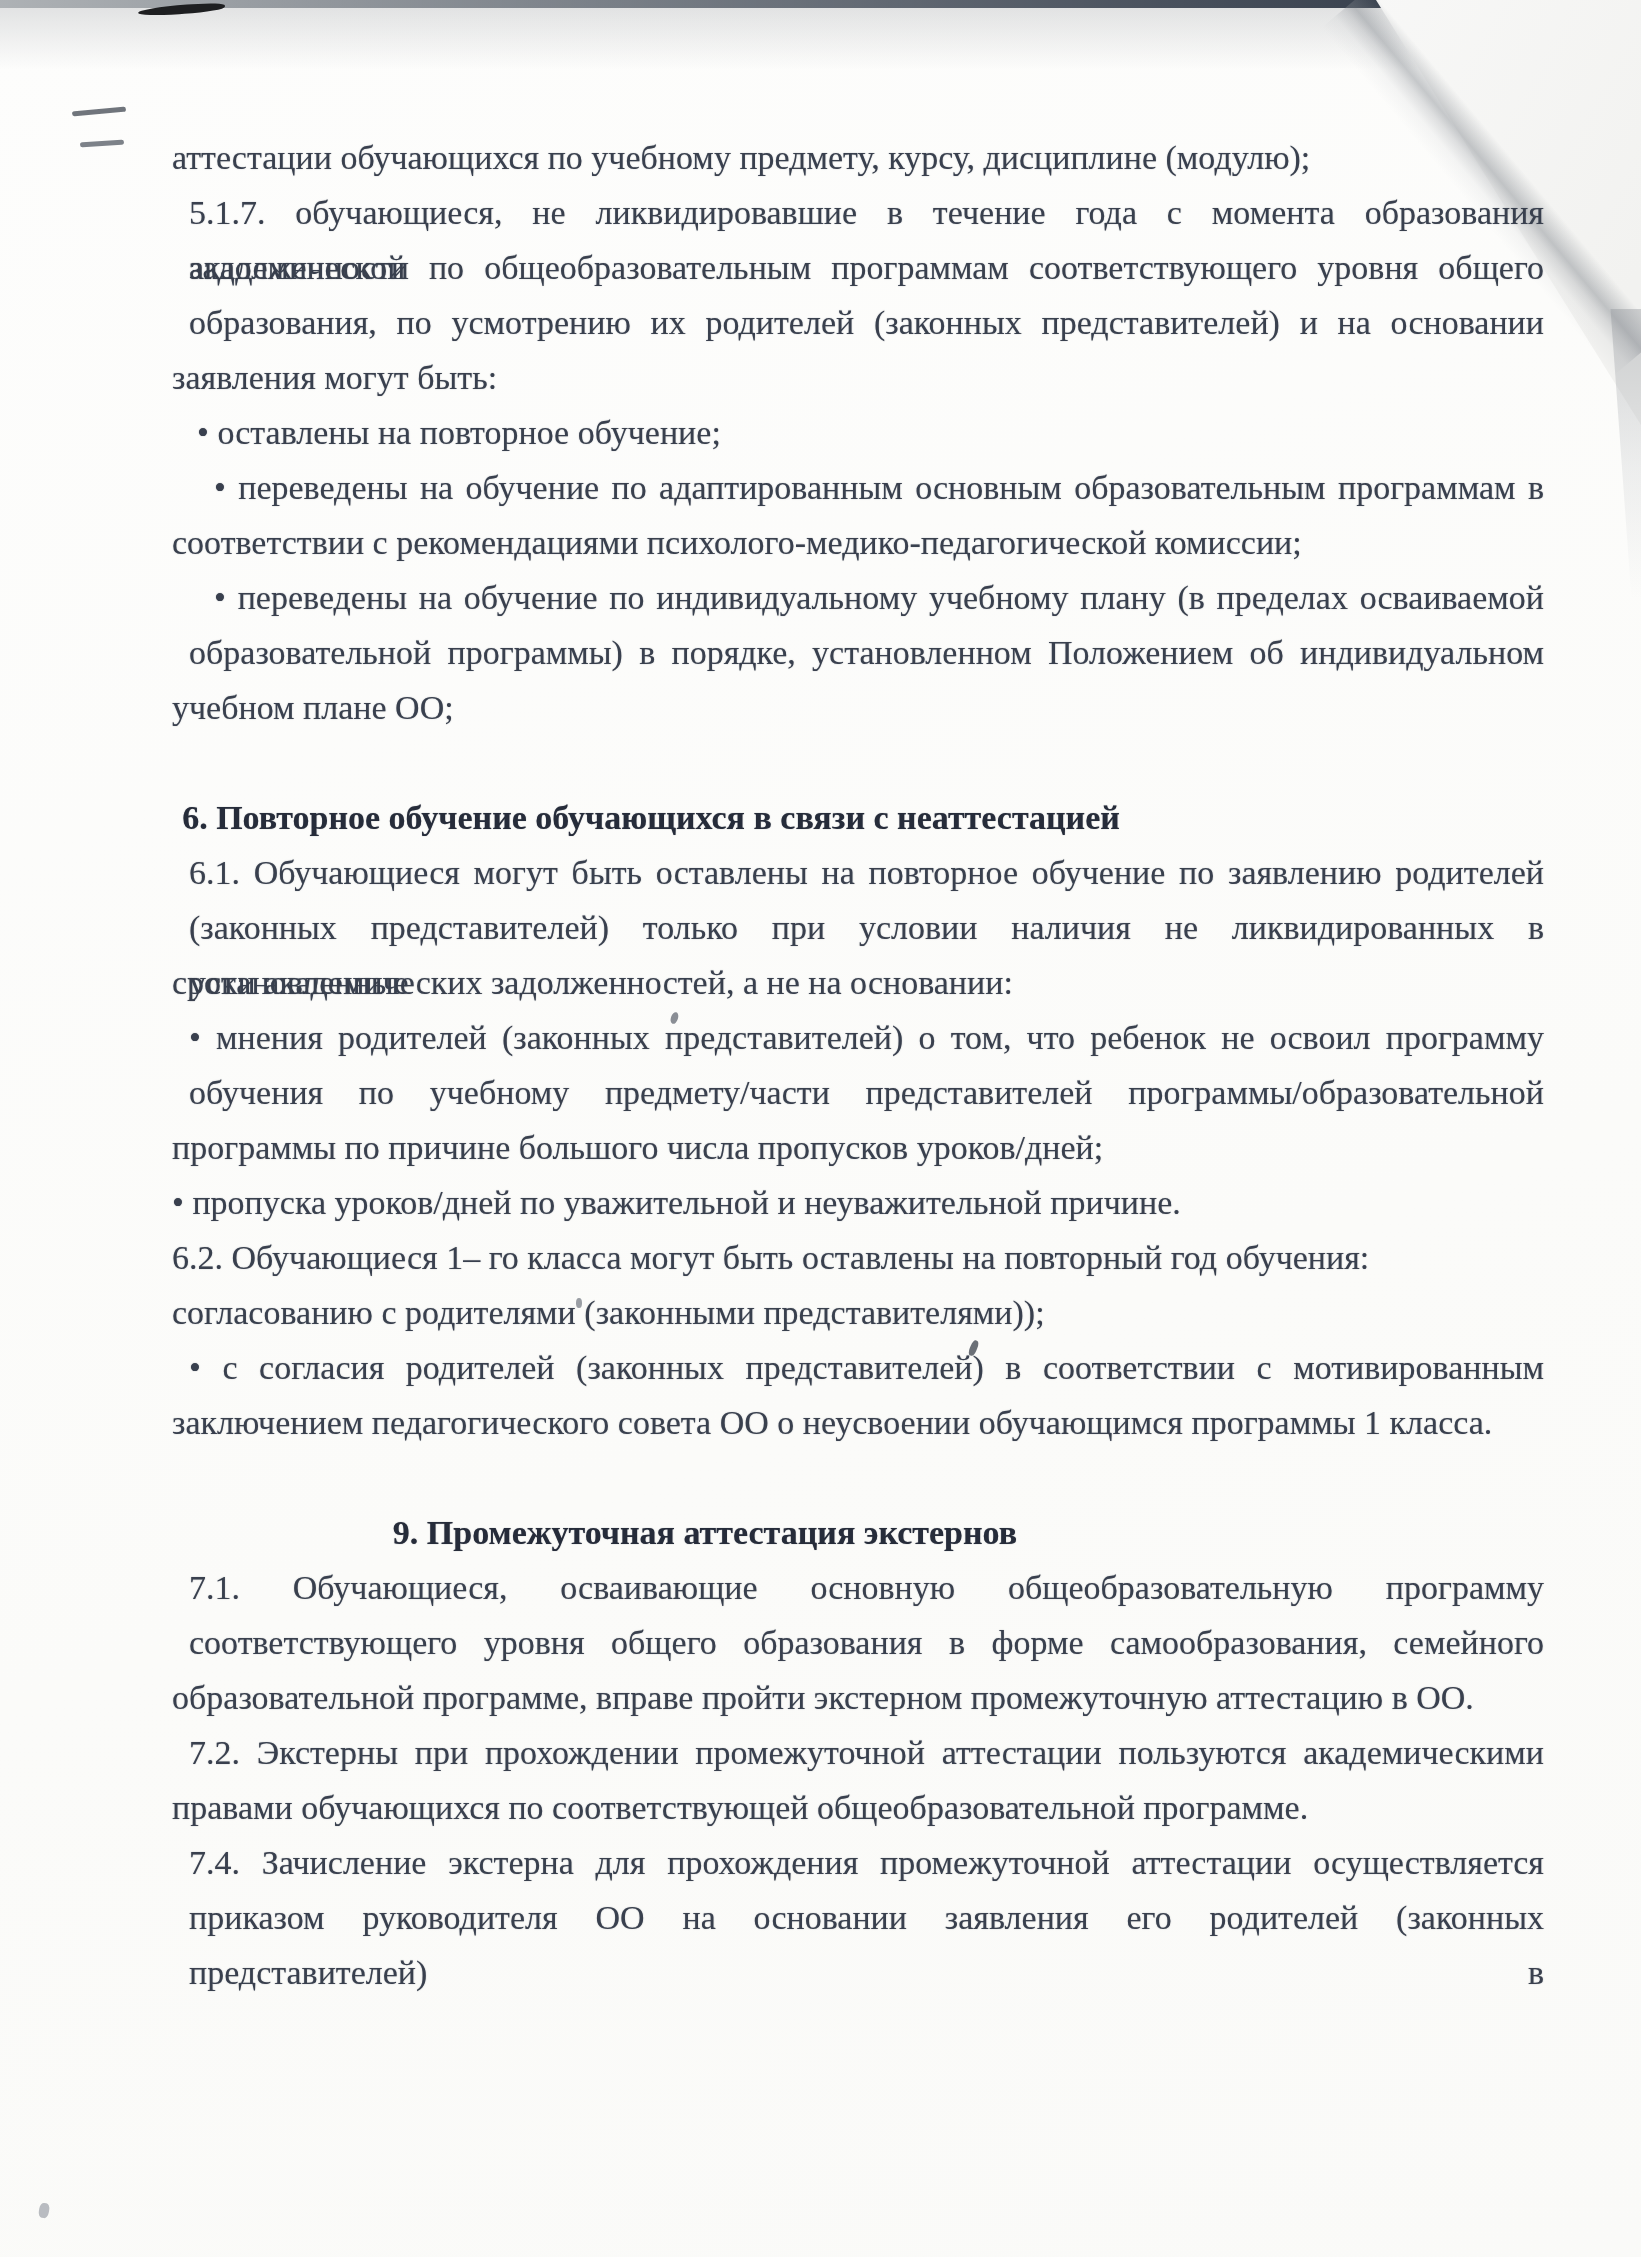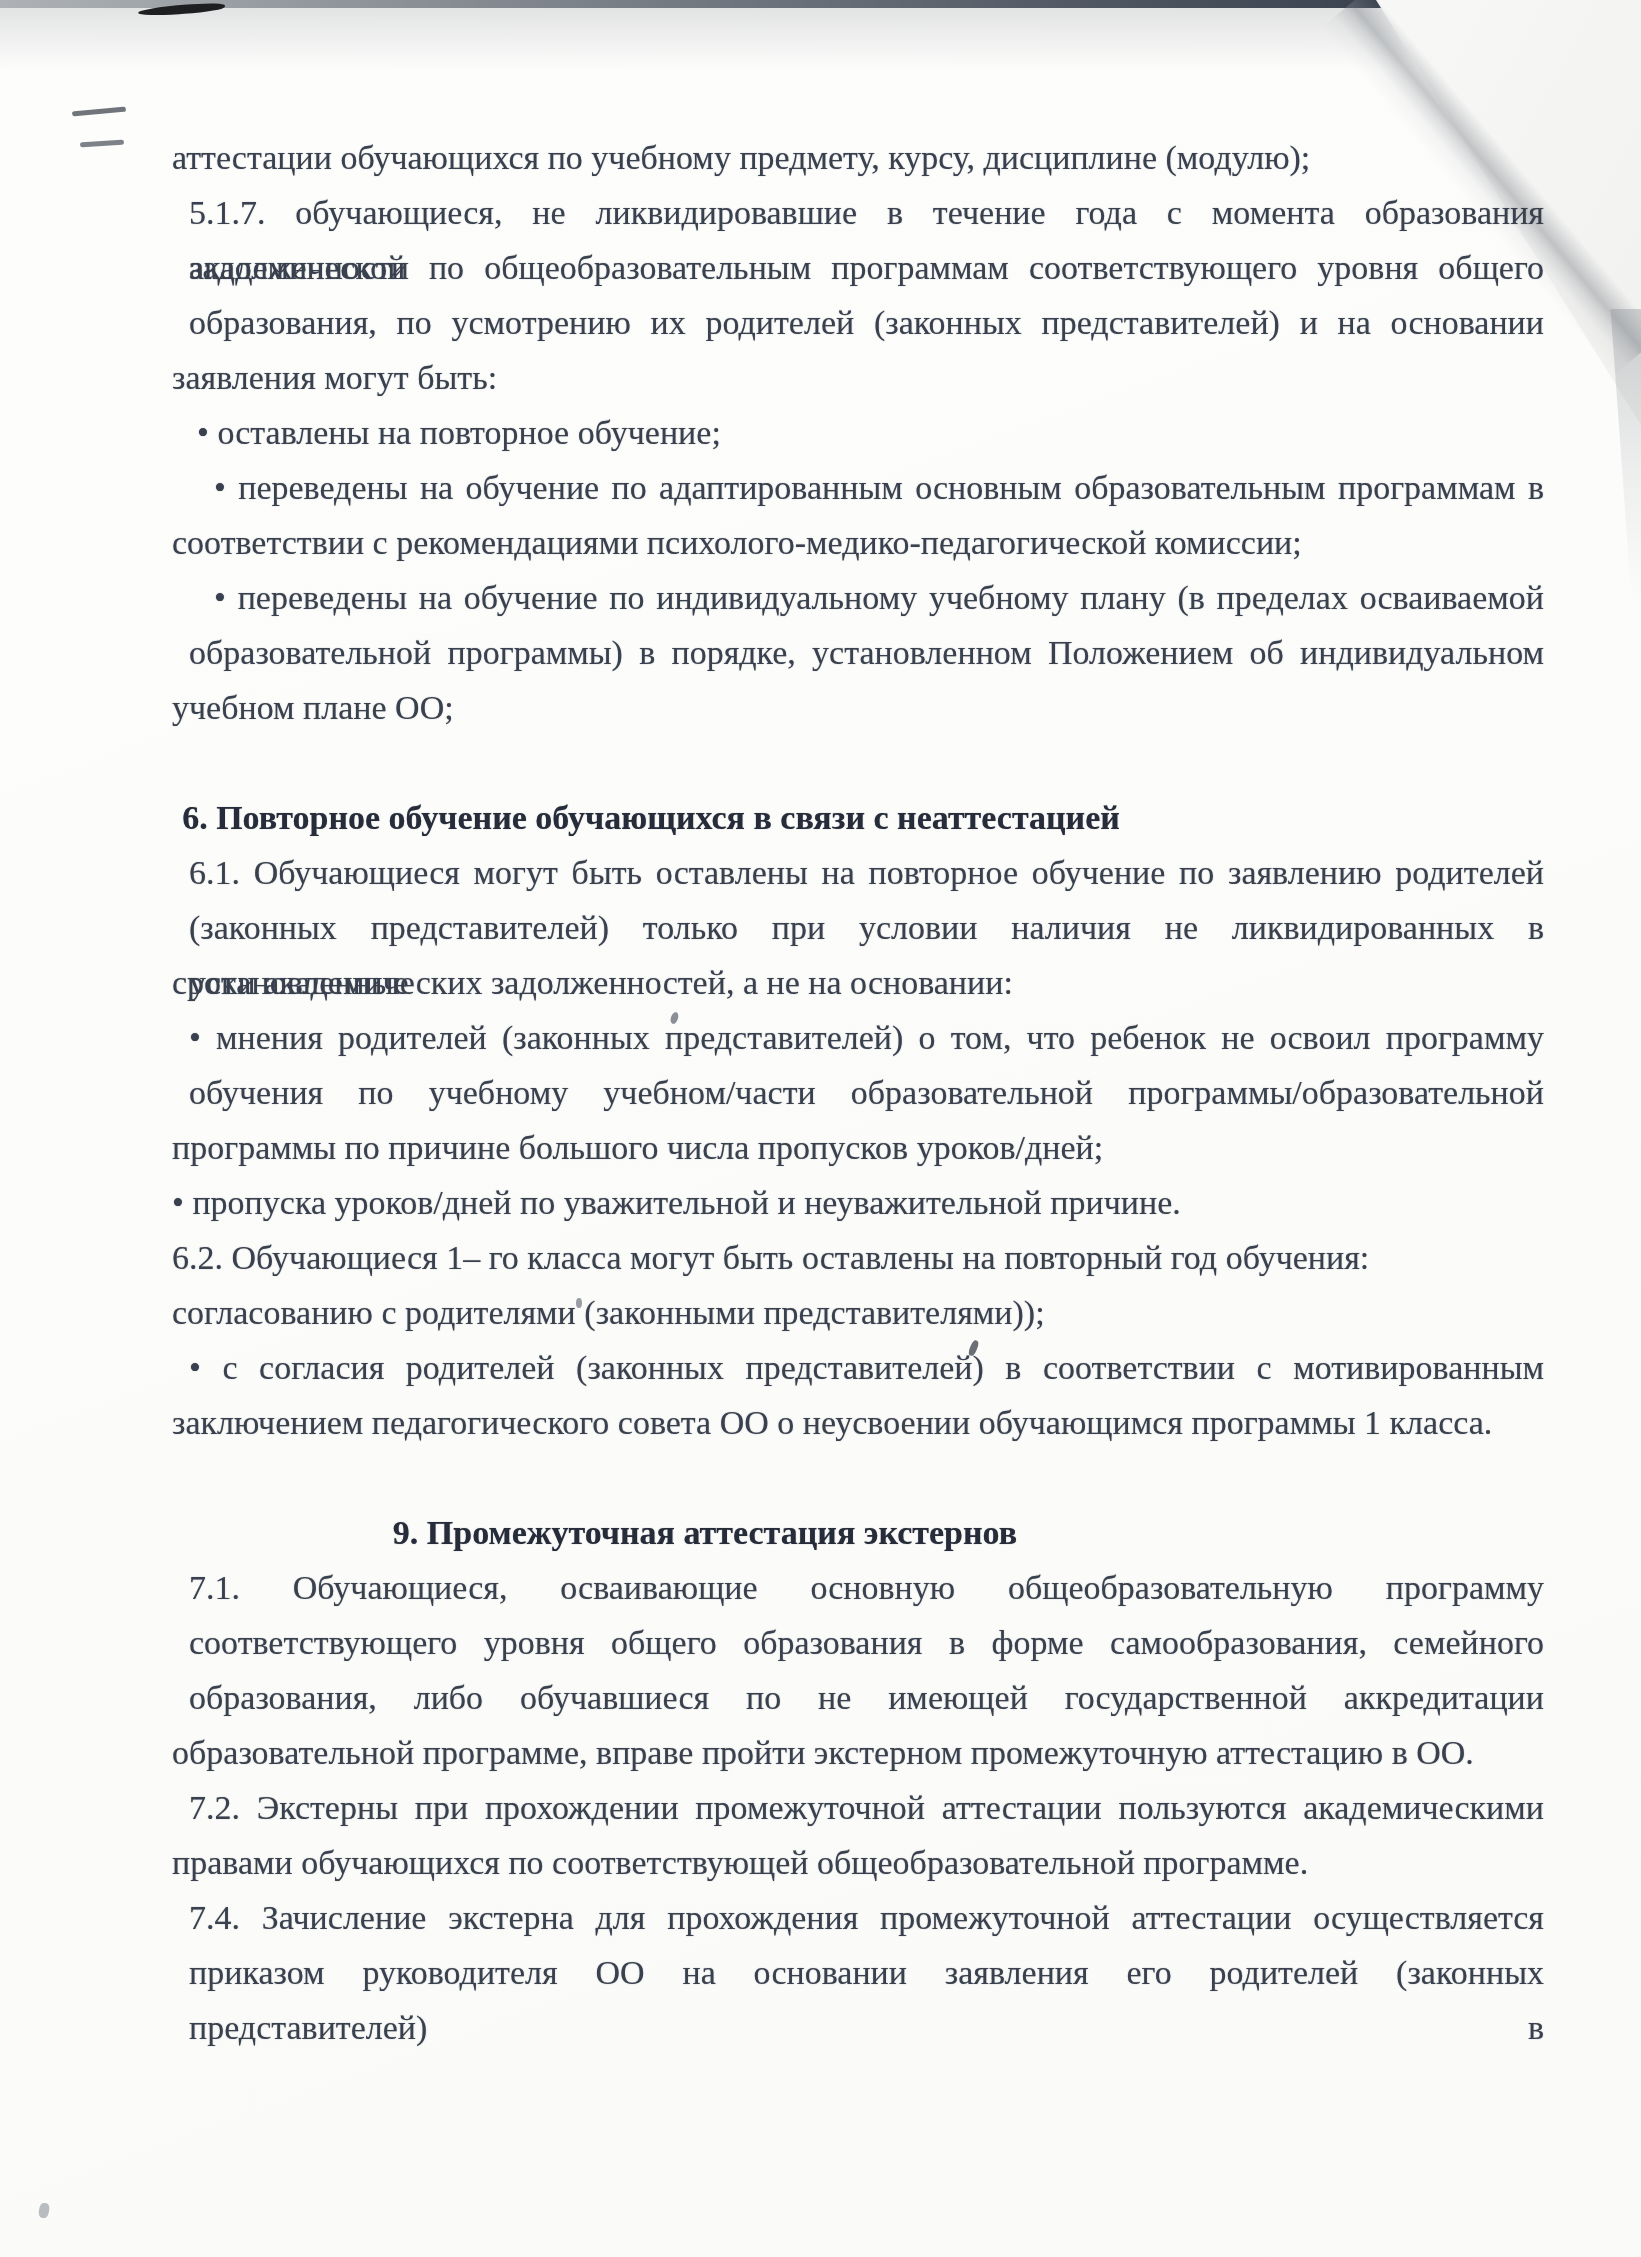--- a/index.html
+++ b/index.html
@@ -111,31 +111,30 @@
     <div class="line l">соответствии с рекомендациями психолого-медико-педагогической комиссии;</div>
     <div class="line j ind">• переведены на обучение по индивидуальному учебному плану (в пределах осваиваемой</div>
     <div class="line j">образовательной программы) в порядке, установленном Положением об индивидуальном</div>
     <div class="line l">учебном плане ОО;</div>
     <div class="line blank"></div>
     <div class="line heading" style="width: 958px;">6. Повторное обучение обучающихся в связи с неаттестацией</div>
     <div class="line j">6.1. Обучающиеся могут быть оставлены на повторное обучение по заявлению родителей</div>
     <div class="line j">(законных представителей) только при условии наличия не ликвидированных в установленные</div>
     <div class="line l">сроки академических задолженностей, а не на основании:</div>
     <div class="line j">• мнения родителей (законных представителей) о том, что ребенок не освоил программу</div>
-    <div class="line j">обучения по учебному учебном/части образовательной программы/образовательной</div>
+    <div class="line j">обучения по учебному предмету/части представителей программы/образовательной</div>
     <div class="line l">программы по причине большого числа пропусков уроков/дней;</div>
     <div class="line l">• пропуска уроков/дней по уважительной и неуважительной причине.</div>
     <div class="line l">6.2. Обучающиеся 1– го класса могут быть оставлены на повторный год обучения:</div>
     <div class="line l">согласованию с родителями (законными представителями));</div>
     <div class="line j">• с согласия родителей (законных представителей) в соответствии с мотивированным</div>
     <div class="line l">заключением педагогического совета ОО о неусвоении обучающимся программы 1 класса.</div>
     <div class="line blank"></div>
     <div class="line heading" style="width: 1066px;">9. Промежуточная аттестация экстернов</div>
     <div class="line j">7.1. Обучающиеся, осваивающие основную общеобразовательную программу</div>
     <div class="line j">соответствующего уровня общего образования в форме самообразования, семейного</div>
-    <div class="line j">образования, либо обучавшиеся по не имеющей государственной аккредитации</div>
     <div class="line l">образовательной программе, вправе пройти экстерном промежуточную аттестацию в ОО.</div>
     <div class="line j">7.2. Экстерны при прохождении промежуточной аттестации пользуются академическими</div>
     <div class="line l">правами обучающихся по соответствующей общеобразовательной программе.</div>
     <div class="line j">7.4. Зачисление экстерна для прохождения промежуточной аттестации осуществляется</div>
     <div class="line j">приказом руководителя ОО на основании заявления его родителей (законных представителей) в</div>
   </div>
 
 
 </body></html>

